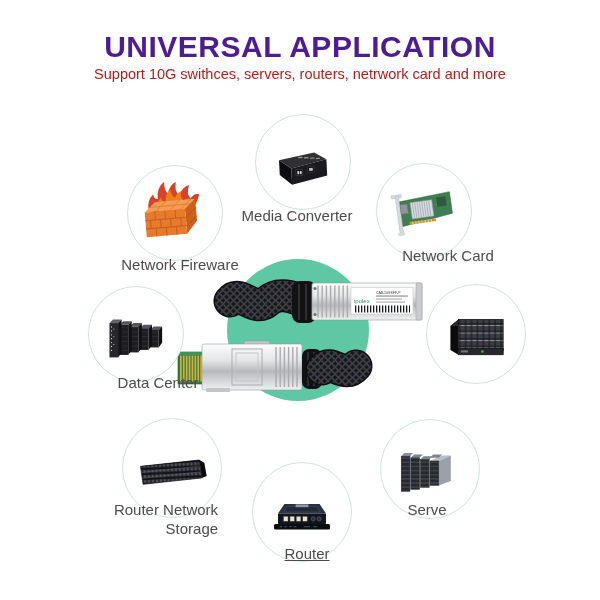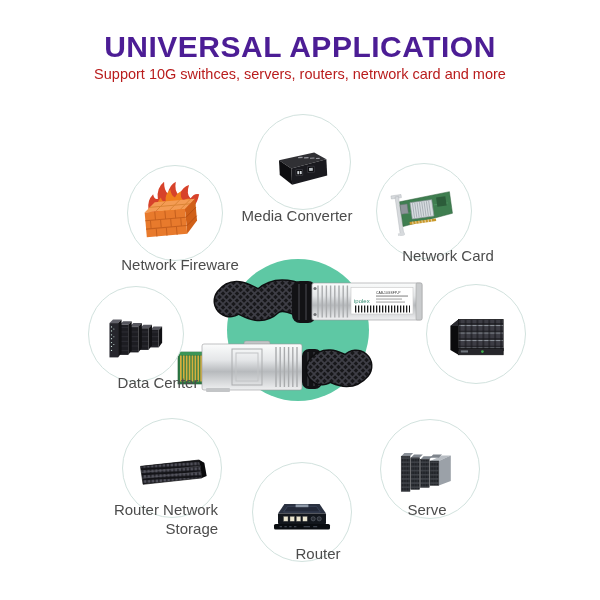--- a/index.html
+++ b/index.html
@@ -261,21 +261,21 @@
       <g fill="#3C424C">
           <rect x="22" y="67.5" width="3" height="1.6"></rect>
           <rect x="28" y="67.5" width="3" height="1.6"></rect>
         <rect x="34" y="67.5" width="3" height="1.6"></rect>
           <rect x="40" y="67.5" width="3" height="1.6"></rect>
         <rect x="52" y="67.5" width="8" height="1.6"></rect>
           <rect x="64" y="67.5" width="5" height="1.6"></rect>
         </g>
     </svg>
   </div>
-  <div class="app-label" style="left:318px;top:544px;">
+  <div class="app-label" style="left:307px;top:544px;text-decoration:underline;">
     <div>Router</div>
   </div>
 
   <div class="app-circle c100" style="left:380px;top:419px;">
     <svg width="80" height="80" viewBox="0 0 100 100">
       <defs>
         <pattern id="vents" patternUnits="userSpaceOnUse" width="3.4" height="5.2">
           <rect width="3.4" height="5.2" fill="#43474D"></rect>
           <rect x=".4" y=".8" width="2.6" height="3.6" fill="#1E2025"></rect>
         </pattern>

